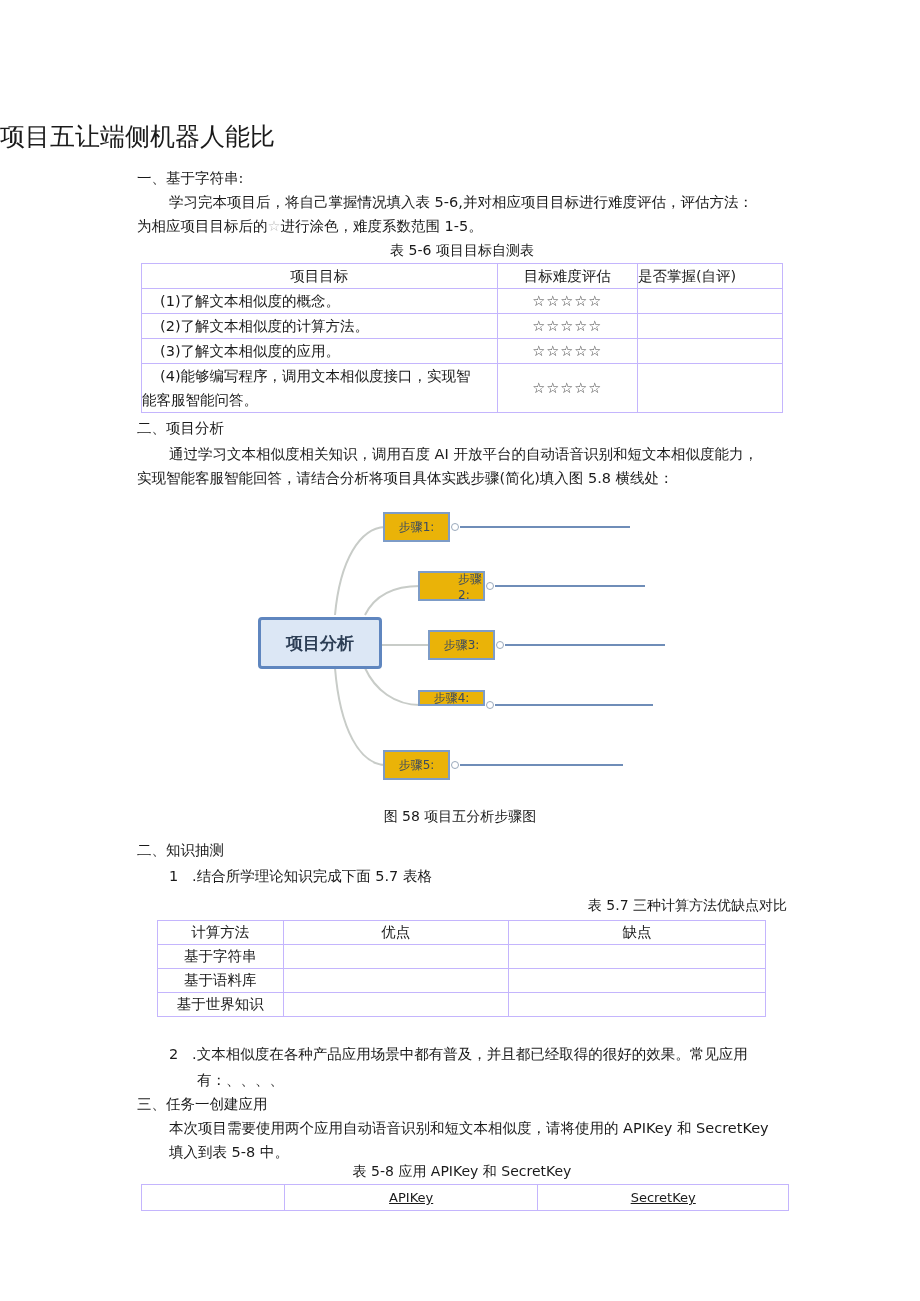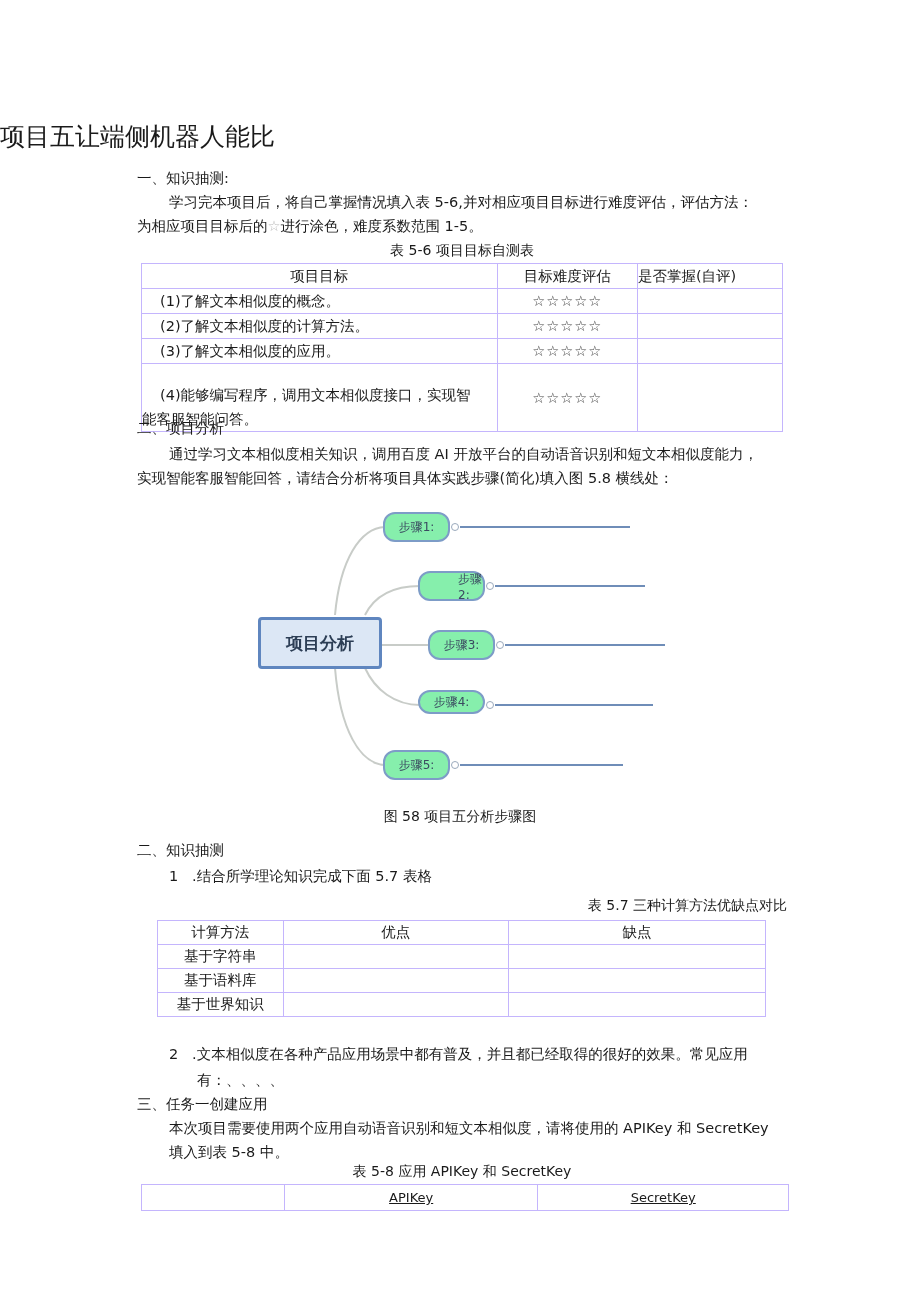--- a/index.html
+++ b/index.html
@@ -16,32 +16,32 @@
   .t56 .c1 { width: 349px; }
   .t56 .c2 { width: 142px; text-align: center; letter-spacing: 1px; color: #444; }
   .t56 .c3 { width: 149px; }
   .t56 .head { text-align: center; }
   .t56 .goal { padding-left: 18px; }
   .t56 .goal4 { line-height: 24px; }
   .t57 { left: 157px; top: 920px; width: 609px; }
   .t57 td { height: 23px; text-align: center; }
   .t58 { left: 141px; top: 1184px; width: 648px; text-decoration: underline; }
   .t58 td { height: 25px; text-align: center; font-size: 13px; }
-  .node { position: absolute; border: 2px solid #7d9cc7; border-radius: 12px; background: #86efac;
+  .node { position: absolute; border: 2px solid #7d9cc7; border-radius: 0; background: #eab308;
           font-size: 12px; color: #3a4a60; display: flex; align-items: center; justify-content: center; box-sizing: border-box; }
   .root { border: 3px solid #5f86bf; border-radius: 4px; font-size: 17px; font-weight: bold; color: #2c3e55; background: #dce7f5; }
   .blank-line { position: absolute; height: 2px; background: #6f8db8; }
   .knob { position: absolute; width: 6px; height: 6px; border: 1px solid #9aa9bc; border-radius: 50%; background: #fff; }
 </style>
 </head>
 <body>
 
 <div class="abs title">项目五让端侧机器人能比</div>
 
-<div class="abs txt" style="left:137px; top:166px;">一、知识抽测:</div>
+<div class="abs txt" style="left:137px; top:166px;">一、基于字符串:</div>
 <div class="abs txt" style="left:169px; top:190px;">学习完本项目后，将自己掌握情况填入表 5-6,并对相应项目目标进行难度评估，评估方法：</div>
 <div class="abs txt" style="left:137px; top:214px;">
   <span>为相应项目目标后的</span><span style="color:#bbb;">☆</span><span>进行涂色，难度系数范围 1-5。</span>
 </div>
 
 <div class="abs caption" style="left:141px; width:642px; top:242px;">表 5-6 项目目标自测表</div>
 <table class="abs t56">
   <tbody>
       <tr>
     <td class="c1 head">项目目标</td>
@@ -58,21 +58,21 @@
     <td class="c2">☆☆☆☆☆</td>
     <td class="c3"></td>
   </tr>
   <tr>
     <td class="c1 goal">(3)了解文本相似度的应用。</td>
     <td class="c2">☆☆☆☆☆</td>
     <td class="c3"></td>
   </tr>
   <tr>
     <td class="c1 goal4" style="height:48px;">
-      <div style="padding-left:18px;margin-top:19px;">(4)能够编写程序，调用文本相似度接口，实现智</div>
+      <div style="padding-left:18px;">(4)能够编写程序，调用文本相似度接口，实现智</div>
       <div>能客服智能问答。</div>
     </td>
     <td class="c2">☆☆☆☆☆</td>
     <td class="c3"></td>
   </tr>
 </tbody>
   </table>
 
 <div class="abs txt" style="left:137px; top:416px;">二、项目分析</div>
 <div class="abs txt" style="left:169px; top:442px;">通过学习文本相似度相关知识，调用百度 AI 开放平台的自动语音识别和短文本相似度能力，</div>
@@ -93,21 +93,21 @@
   <div class="blank-line" style="left:220px; top:26px; width:170px;"></div>
 
   <div class="node" style="left:178px; top:71px; width:67px; height:30px;padding-left:38px;">步骤2:</div>
   <div class="knob" style="left:246px; top:82px;"></div>
   <div class="blank-line" style="left:255px; top:85px; width:150px;"></div>
 
   <div class="node" style="left:188px; top:130px; width:67px; height:30px;">步骤3:</div>
   <div class="knob" style="left:256px; top:141px;"></div>
   <div class="blank-line" style="left:265px; top:144px; width:160px;"></div>
 
-  <div class="node" style="left:178px; top:190px; width:67px; height:24px;">步骤4:</div>
+  <div class="node" style="left:178px; top:190px; width:67px; height:16px;">步骤4:</div>
   <div class="knob" style="left:246px; top:201px;"></div>
   <div class="blank-line" style="left:255px; top:204px; width:158px;"></div>
 
   <div class="node" style="left:143px; top:250px; width:67px; height:30px;">步骤5:</div>
   <div class="knob" style="left:211px; top:261px;"></div>
   <div class="blank-line" style="left:220px; top:264px; width:163px;"></div>
 </div>
 
 <div class="abs caption" style="left:0; width:920px; top:808px;">图 58 项目五分析步骤图</div>
 

